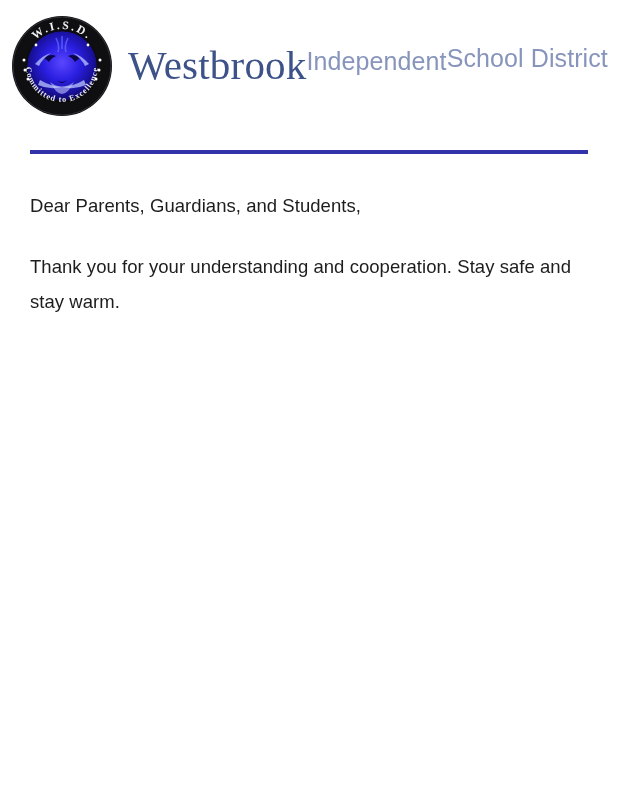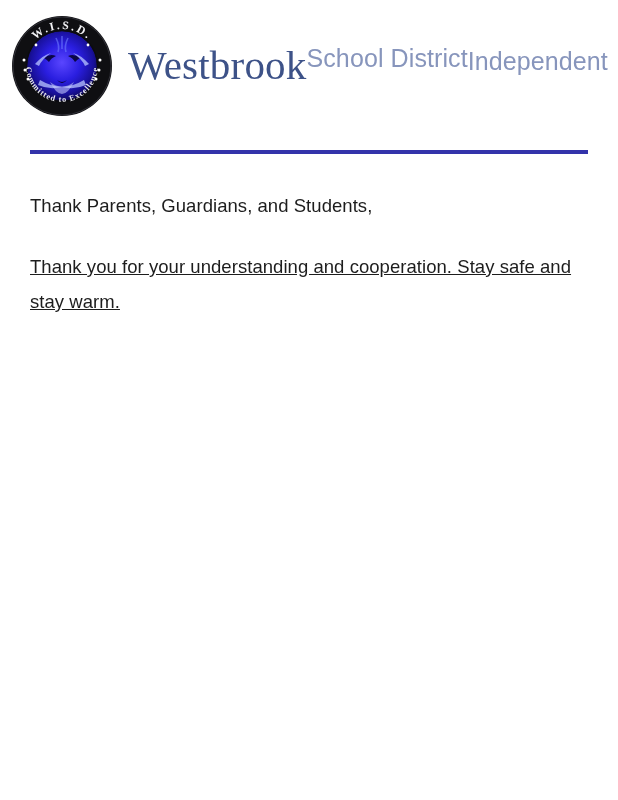--- a/index.html
+++ b/index.html
@@ -97,21 +97,21 @@
     padding: 0 30px;
     margin-top: 34px;
   }
   .body-copy p {
     margin: 0 0 26px 0;
     font-size: 18.5px;
     line-height: 35px;
     color: #1d1d1d;
     letter-spacing: 0.05px;
   }
-  .body-copy p:last-child { margin-bottom: 0; text-decoration: underline; }
+  .body-copy p:last-child { margin-bottom: 0; }
 
   sup {
     font-size: 0.62em;
     vertical-align: super;
     line-height: 0;
   }
 </style>
 </head>
 <body>
 
@@ -173,33 +173,33 @@
             <circle cx="89" cy="56" r="1.5"></circle>
           <circle cx="86" cy="65" r="1.5"></circle>
           <circle cx="26" cy="31" r="1.4"></circle>
             <circle cx="78" cy="31" r="1.4"></circle>
         </g>
       </svg>
     </div>
 
     <div class="wordmark">
       <div class="line-brand">Westbrook</div>
+      <div class="line-sub first">Independent</div>
       <div class="line-sub">School District</div>
-      <div class="line-sub first">Independent</div>
     </div>
   </div>
 
   <div class="divider-wrap">
     <div class="divider"></div>
   </div>
 
 
   <div class="body-copy">
 
-    <p>Thank Parents, Guardians, and Students,</p>
+    <p>Dear Parents, Guardians, and Students,</p>
 
 
 
 
     <p>Thank you for your understanding and cooperation. Stay safe and stay warm.</p>
   </div>
 
 </div>
 
 </body></html>

